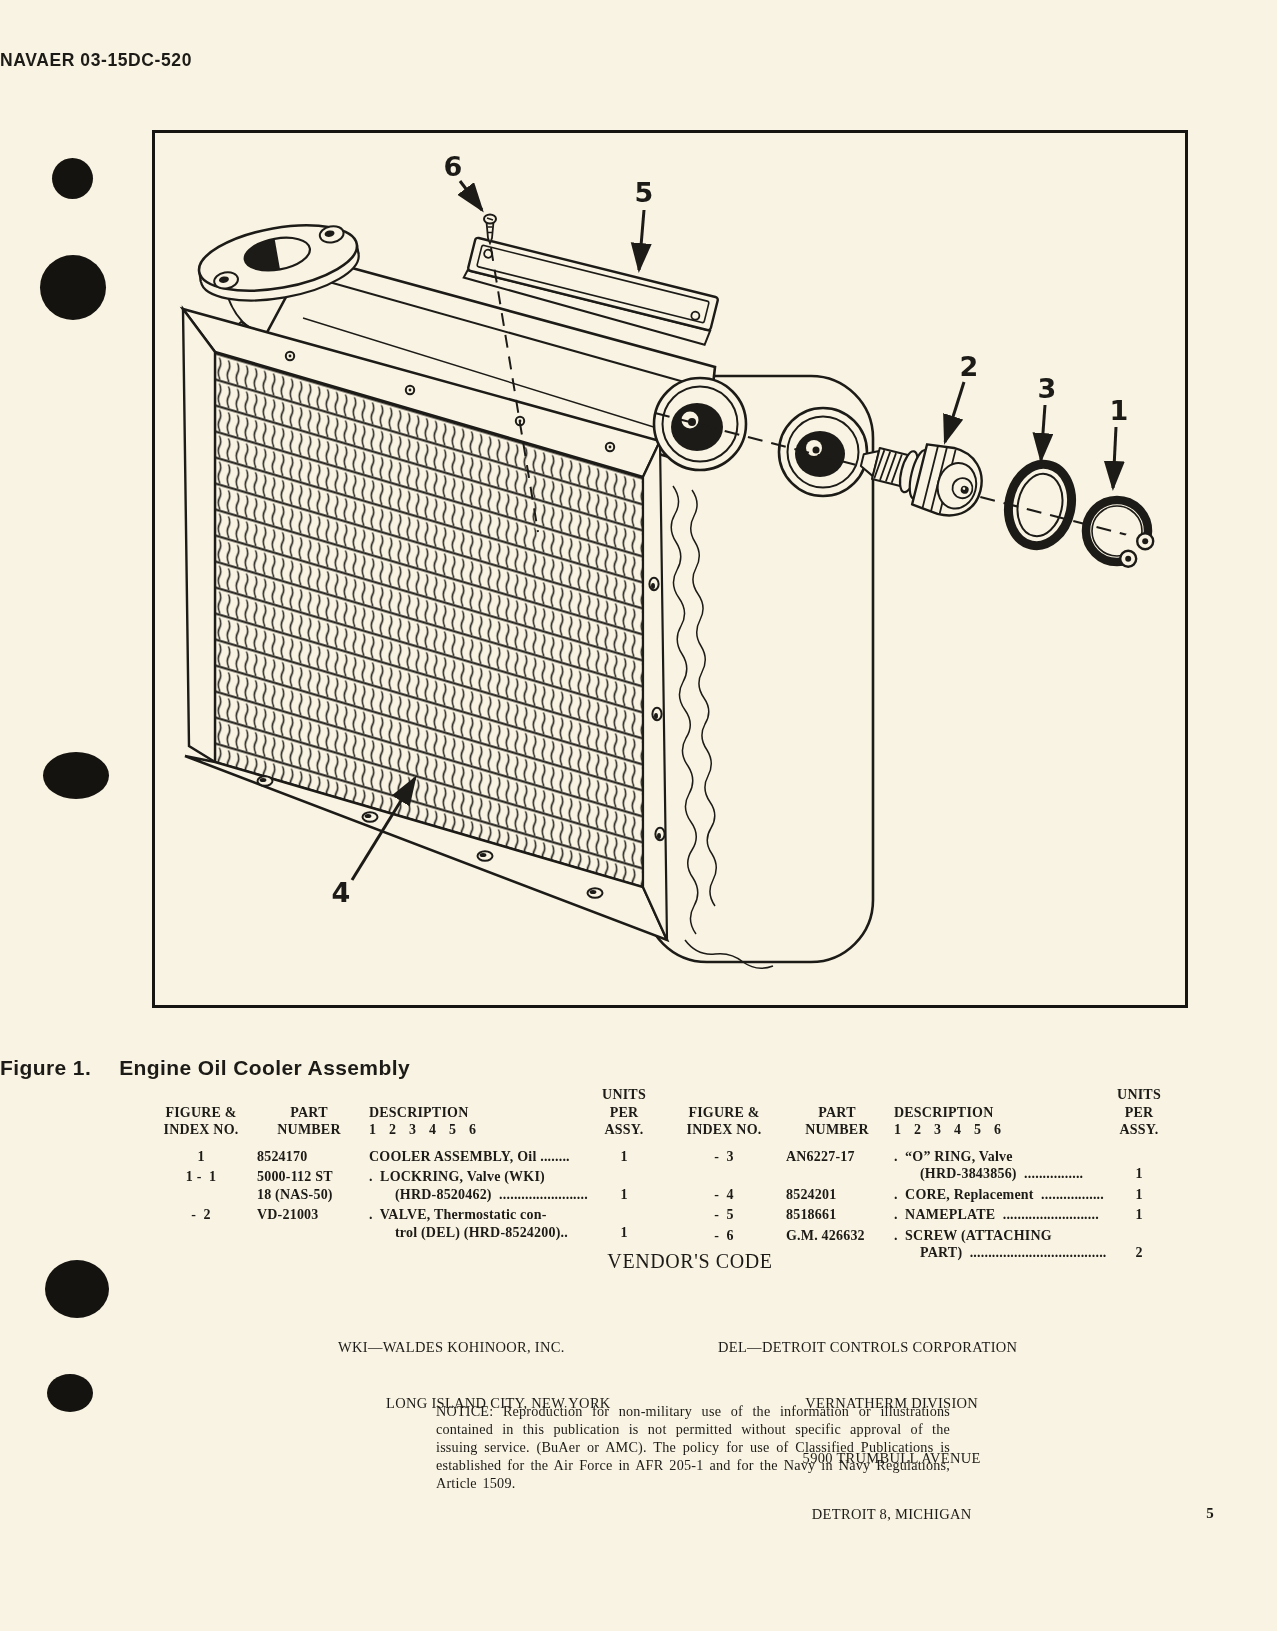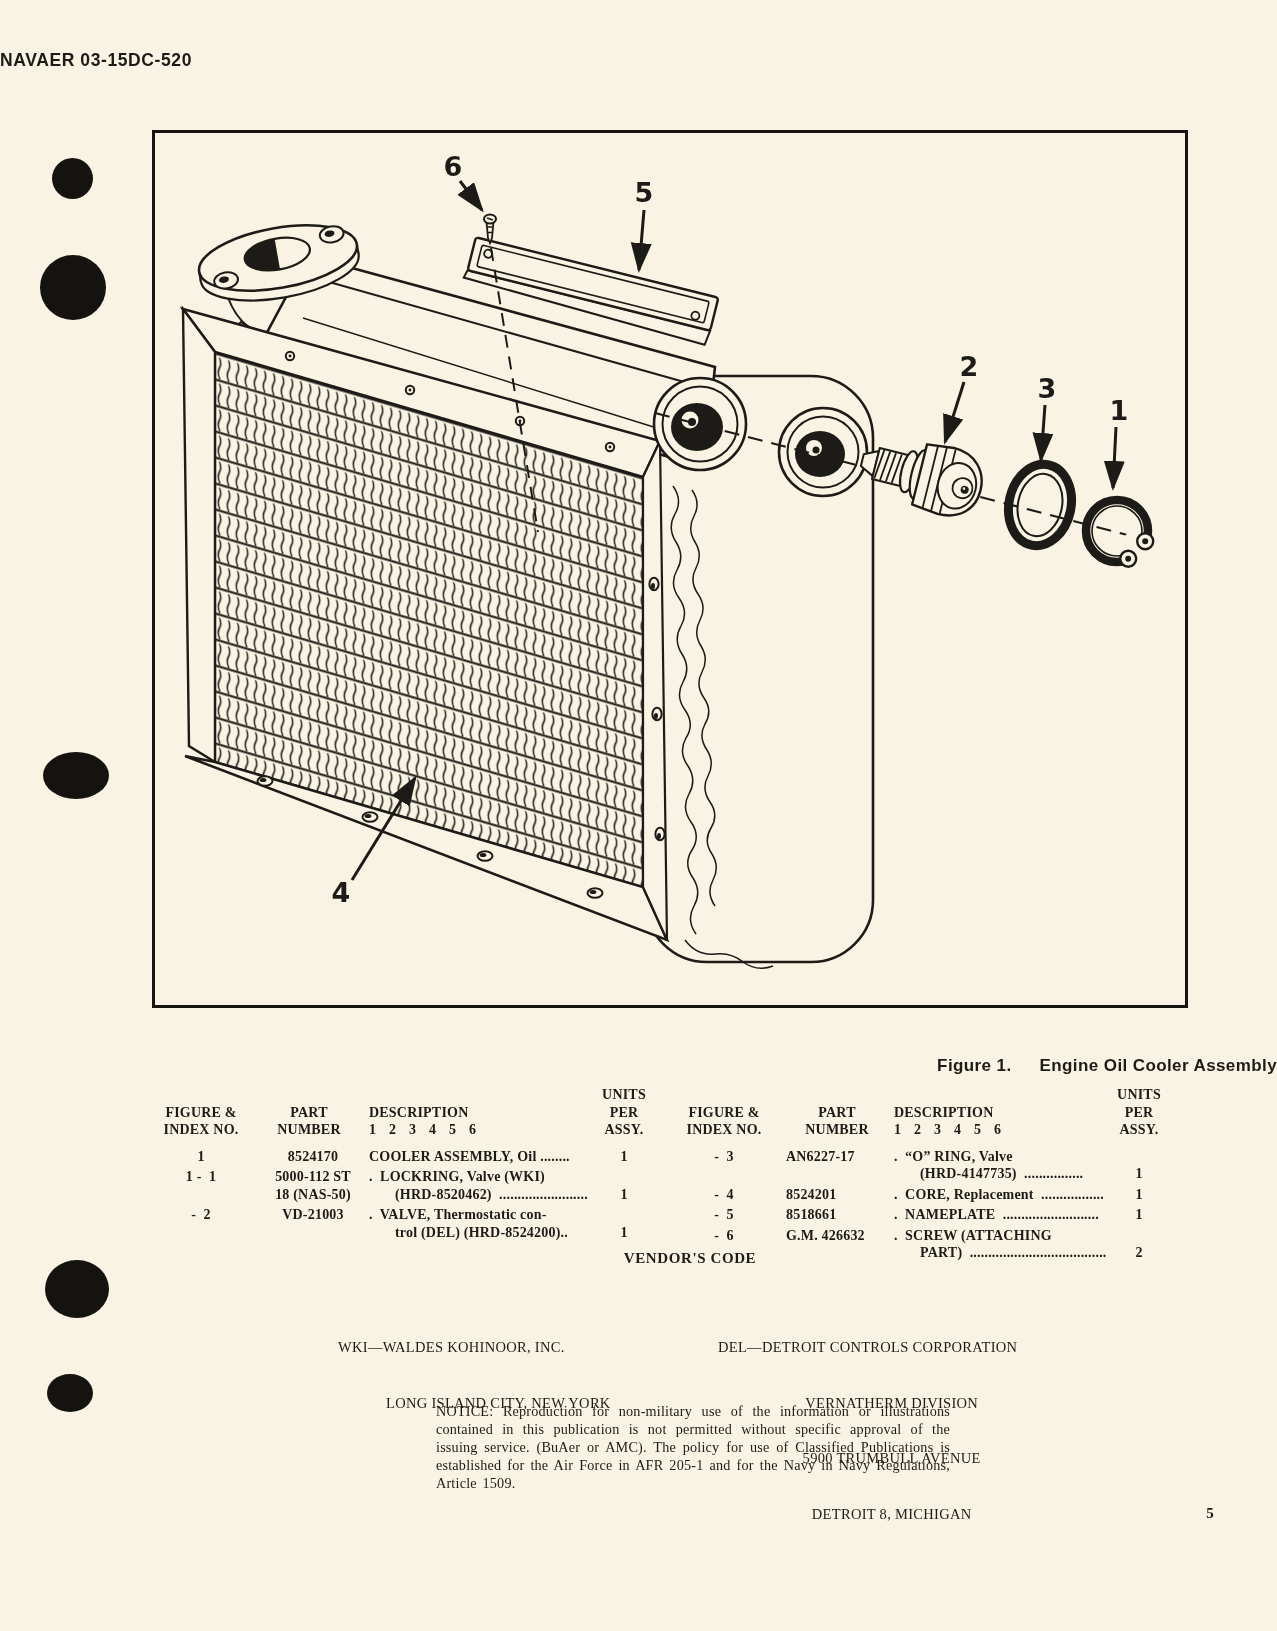--- a/index.html
+++ b/index.html
@@ -18,46 +18,46 @@
   
   .dot{position:absolute;background:#151310;border-radius:50%;}
   
   .figure-box{
     position:absolute;left:152px;top:130px;width:1036px;height:878px;
     border:3px solid #171512;box-sizing:border-box;background:#f8f3e2;
   }
   .figure-box svg{position:absolute;left:0;top:0;width:100%;height:100%;}
   
   .fig-caption{
-    position:absolute;left:0;top:1056px;width:100%;text-align:right;
-    font-family:"Liberation Sans", sans-serif;font-weight:bold;font-size:17px;
+    position:absolute;left:0;top:1056px;width:100%;text-align:left;
+    font-family:"Liberation Sans", sans-serif;font-weight:bold;font-size:21px;
     letter-spacing:.4px;
   }
   .fig-caption .cap-label{margin-right:28px;}
   
   .ptable{position:absolute;font-size:14px;line-height:17.5px;font-weight:700;letter-spacing:.2px;}
   .prow{display:flex;margin-bottom:3px;}
   .phead{margin-bottom:9px;align-items:flex-end;}
   .pc{box-sizing:border-box;white-space:pre;}
   .lt .c1{width:96px;text-align:center;}
-  .lt .c2{width:120px;text-align:center;padding-left:8px;}
+  .lt .c2{width:120px;text-align:left;padding-left:8px;}
   .lt .c3{width:228px;text-align:left;}
   .lt .c4{width:54px;}
   .rt .c1{width:112px;text-align:center;}
   .rt .c2{width:114px;text-align:left;padding-left:6px;}
   .rt .c3{width:216px;text-align:left;}
   .rt .c4{width:58px;}
   .phead .c2{text-align:center;padding-left:0;}
   .units{display:flex;flex-direction:column;justify-content:flex-end;align-items:center;}
   .cont{padding-left:26px;}
   .dnums{letter-spacing:2px;}
   
   .vendors-title{
     position:absolute;left:400px;top:1250px;width:580px;text-align:center;
-    font-size:15px;font-weight:700;letter-spacing:.6px;
+    font-size:20px;font-weight:400;letter-spacing:.6px;
   }
   .vendor-block{position:absolute;font-size:14.5px;line-height:18.5px;font-weight:400;letter-spacing:.3px;white-space:pre;}
   .vendor-left{left:338px;top:1301px;}
   .vendor-right{left:718px;top:1301px;}
   .vendor-indent{padding-left:48px;text-align:center;}
   
   .notice{
     position:absolute;left:436px;top:1402px;width:514px;
     font-size:14.2px;line-height:18px;font-weight:400;
     text-align:justify;letter-spacing:.2px;word-spacing:2px;
@@ -287,21 +287,21 @@
 <div class="ptable rt" style="left:668px;top:1086px;width:502px;">
   <div class="prow phead">
     <div class="pc c1"><div>FIGURE &amp;</div><div>INDEX NO.</div></div>
     <div class="pc c2"><div>PART</div><div>NUMBER</div></div>
     <div class="pc c3"><div>DESCRIPTION</div><div class="dnums">1  2  3  4  5  6</div></div>
     <div class="pc c4 units"><div>UNITS</div><div>PER</div><div>ASSY.</div></div>
   </div>
   <div class="prow">
     <div class="pc c1">-  3</div>
     <div class="pc c2">AN6227-17</div>
-    <div class="pc c3"><div>.  “O” RING, Valve</div><div class="cont">(HRD-4147735)  ................</div></div>
+    <div class="pc c3"><div>.  “O” RING, Valve</div><div class="cont">(HRD-3843856)  ................</div></div>
     <div class="pc c4 units"><div>1</div></div>
   </div>
   <div class="prow">
     <div class="pc c1">-  4</div>
     <div class="pc c2">8524201</div>
     <div class="pc c3">.  CORE, Replacement  .................</div>
     <div class="pc c4 units"><div>1</div></div>
   </div>
   <div class="prow">
     <div class="pc c1">-  5</div>

